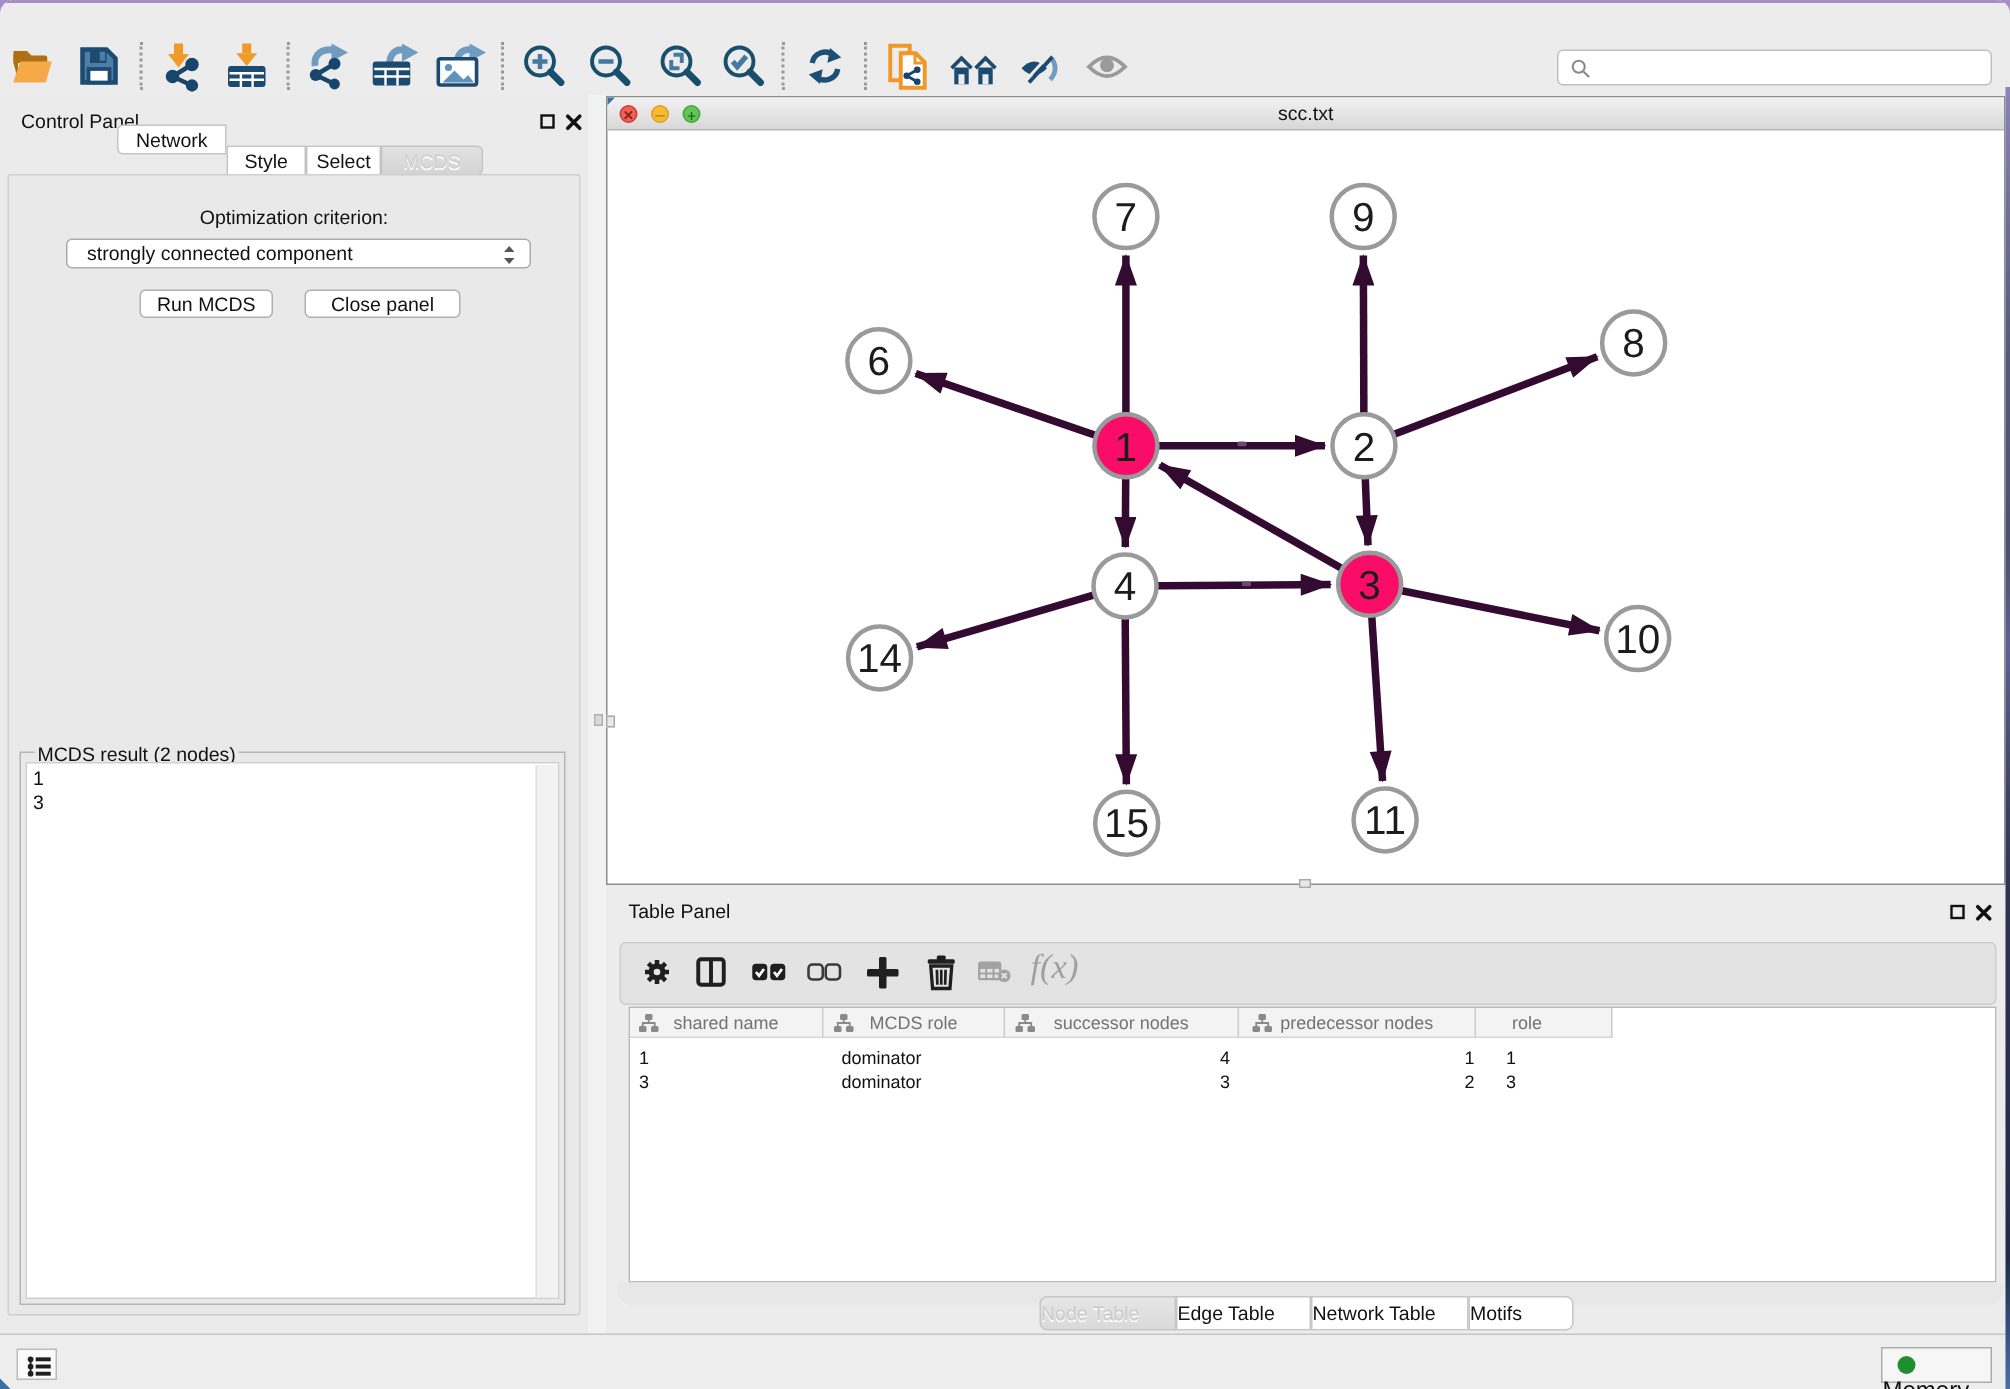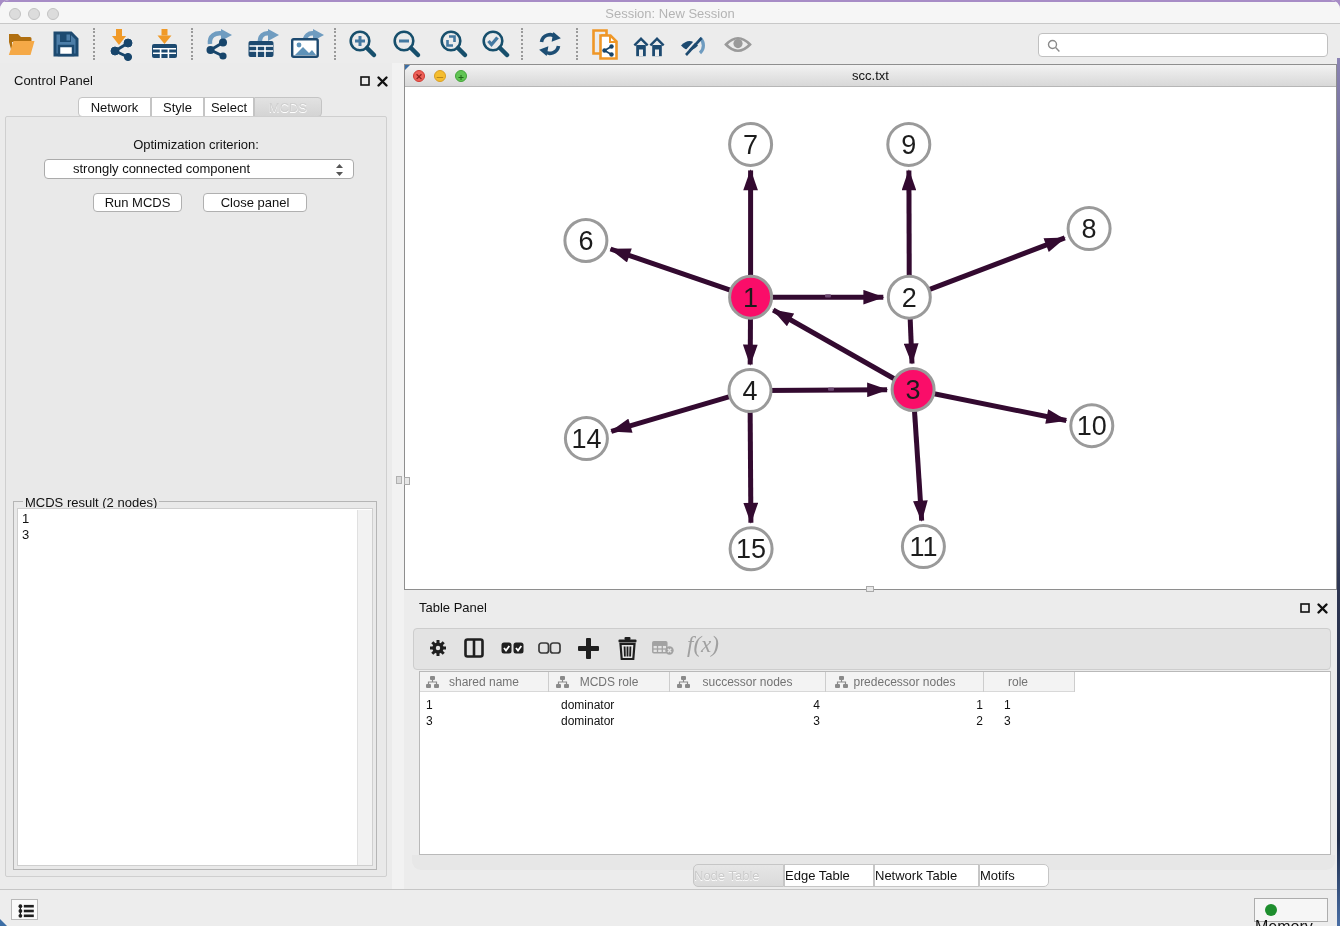--- a/index.html
+++ b/index.html
@@ -13,21 +13,21 @@
 
 #toolbar{left:0;top:25px;width:1340px;height:38px;background:#ececec}
 .tsep{position:absolute;top:3px;height:32px;width:0;border-left:2px dotted #9a9a9a}
 
 #lp{left:0;top:63px;width:392px;height:826px;background:#ebebeb}
 .panel-x{position:absolute;font-size:13px;color:#111}
 .tab{position:absolute;top:0;height:20px;background:#fff;border:1px solid #c4c4c4;font-size:13px;color:#111;text-align:center;line-height:19px}
 .tab.sel{background:linear-gradient(#e2e2e2,#d4d4d4);color:#cfcfcf;text-shadow:0 1px 0 #fff}
 #lp-content{position:absolute;left:5px;top:53px;width:382px;height:761px;background:#e9e9e9;border:1px solid #cfcfcf;border-radius:2px}
 #optlabel{position:absolute;left:0;top:74px;width:100%;text-align:center;font-size:13px;color:#111}
-#dropdown{position:absolute;left:44px;top:96px;width:310px;height:20px;background:#fff;border:1px solid #ababab;border-radius:4px;font-size:13px;color:#111;line-height:18px;padding-left:28px}
+#dropdown{position:absolute;left:44px;top:96px;width:310px;height:20px;background:#fff;border:1px solid #ababab;border-radius:4px;font-size:13px;color:#111;line-height:18px;padding-left:13px}
 .btn{position:absolute;height:19px;background:#fff;border:1px solid #b0b0b0;border-radius:4px;font-size:13px;color:#111;text-align:center;line-height:17px}
 #fieldset{position:absolute;left:13px;top:438px;width:364px;height:369px;border:1px solid #b5b5b5}
 #fieldlegend{position:absolute;left:9px;top:-7px;background:#e9e9e9;font-size:13px;color:#111;padding:0 2px}
 #mcdsarea{position:absolute;left:3px;top:6px;width:356px;height:358px;background:#fff;border:1px solid #cfcfcf}
 #mcdsscroll{position:absolute;right:0px;top:1px;width:15px;height:355px;background:#f2f2f2;border-left:1px solid #e0e0e0}
 
 #split{left:392px;top:63px;width:12px;height:826px;background:#f2f2f2}
 
 #frame{left:404px;top:64px;width:933px;height:526px;background:#fff;border:1px solid #8e8e8e}
 #ftitle{position:absolute;left:0;top:0;width:100%;height:22px;background:linear-gradient(#f2f2f2,#d8d8d8);border-bottom:1px solid #b6b6b6}
@@ -43,26 +43,20 @@
 .btab{position:absolute;top:0;height:23px;background:#fff;border:1px solid #c6c6c6;font-size:13px;color:#111;text-align:left;line-height:22px}
 .btab.sel{background:linear-gradient(#e6e6e6,#dadada);color:#cbcbcb;text-shadow:0 1px 0 #fdfdfd}
 
 #status{left:0;top:889px;width:1340px;height:37px;background:#ededed;border-top:1px solid #c6c6c6}
 #listbtn{position:absolute;left:11px;top:9px;width:27px;height:21px;background:#fafafa;border:1px solid #b9b9b9}
 #membtn{position:absolute;left:1254px;top:8px;width:74px;height:24px;background:#f6f6f6;border:1px solid #adadad;font-size:16px;color:#111}
 svg{position:absolute;overflow:visible}
 </style></head>
 <body>
 <div id="win">
-  <div id="titlebar" class="abs">
-    <div class="tl" style="left:9px"></div>
-      <div class="tl" style="left:28px"></div>
-      <div class="tl" style="left:47px"></div>
-    <div id="wtitle">Session: New Session</div>
-  </div>
   <div id="topstrip" class="abs"></div>
   <div id="toolbar" class="abs">
     <div class="tsep" style="left:93px"></div>
     <div class="tsep" style="left:191px"></div>
     <div class="tsep" style="left:334px"></div>
     <div class="tsep" style="left:521px"></div>
     <div class="tsep" style="left:576px"></div>
     <div id="icons">
 
       <svg width="28" height="26" style="left:8px;top:6px" viewBox="0 0 28 26">
@@ -215,21 +209,21 @@
     </div>
   </div>
   <div id="lp" class="abs">
     <div class="panel-x" style="left:14px;top:10px">Control Panel</div>
     <svg width="10" height="10" style="left:360px;top:13px" viewBox="0 0 10 10">
         <rect x="1" y="1" width="8" height="8" fill="none" stroke="#111" stroke-width="1.6"></rect>
       </svg>
     <svg width="11" height="11" style="left:377px;top:13px" viewBox="0 0 11 11">
         <path d="M1.5 1.5 L9.5 9.5 M9.5 1.5 L1.5 9.5" stroke="#111" stroke-width="2.4" stroke-linecap="round"></path>
       </svg>
-    <div class="tab" style="left:78px;top:34px;width:73px;border-radius:4px 0 0 4px">Network</div>
+    <div class="tab" style="left:78px;top:20px;width:73px;border-radius:4px 0 0 4px">Network</div>
     <div class="tab" style="left:151px;top:34px;width:53px">Style</div>
     <div class="tab" style="left:204px;top:34px;width:50px">Select</div>
     <div class="tab sel" style="left:254px;top:34px;width:68px;border-radius:0 4px 4px 0">MCDS</div>
     <div id="lp-content"></div>
     <div id="optlabel">Optimization criterion:</div>
     <div id="dropdown">strongly connected component
       <svg width="9" height="14" style="right:9px;top:3px" viewBox="0 0 9 14">
           <path d="M1 5 L4.5 1 L8 5 Z" fill="#555"></path>
           <path d="M1 9 L4.5 13 L8 9 Z" fill="#555"></path>
         </svg>

